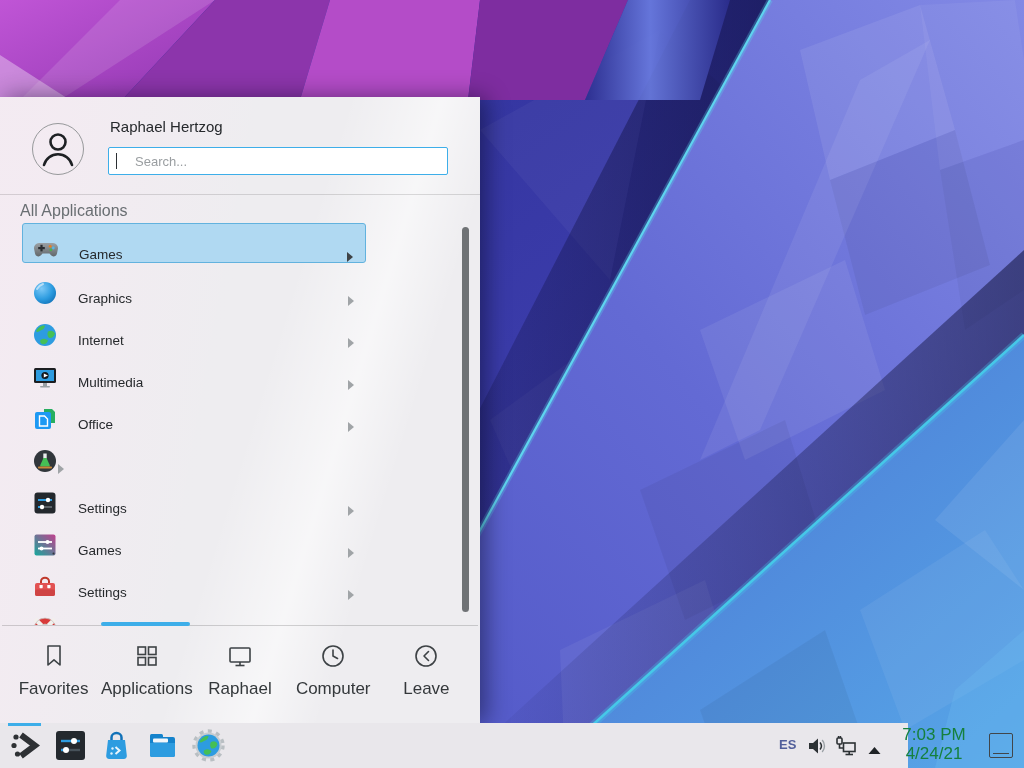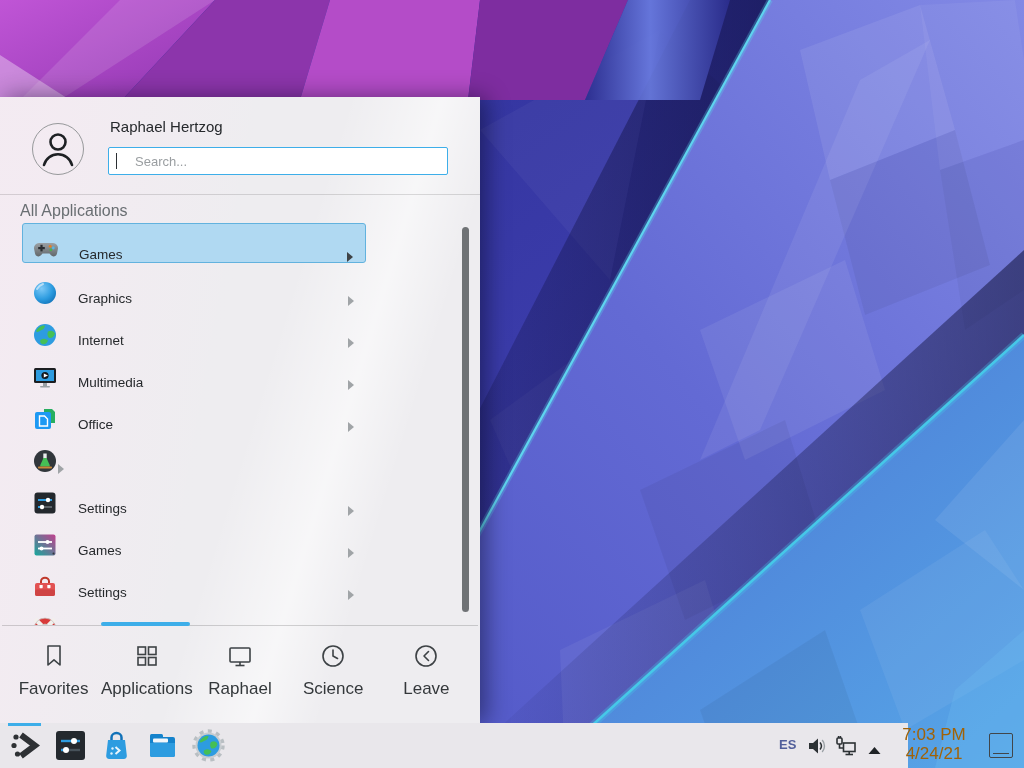--- a/index.html
+++ b/index.html
@@ -52,21 +52,21 @@
   .tab { flex:1; display:flex; flex-direction:column; align-items:center; padding-top:14px; }
   .tab-icon { width:28px; height:28px; }
   .tab-label { margin-top:9px; font-size:17px; color:#34383b; }
 
   
   .taskbar { position:absolute; left:0; bottom:0; width:908px; height:45px; background:#e9e7eb;text-decoration:underline; }
   .tb-active-line { position:absolute; left:8px; top:0; width:33px; height:3px; background:#3daee9; }
   .tb-icon { position:absolute; top:6px; width:33px; height:33px; }
   .tray-text { position:absolute; top:14px; font-size:13px; font-weight:bold; color:#53609b; }
   .tray-icon { position:absolute; }
-  .clock { position:absolute; left:891px; top:3px; width:86px; text-align:center; color:#a16207; line-height:1.1; }
+  .clock { position:absolute; left:891px; top:3px; width:86px; text-align:center; color:#15803d; line-height:1.1; }
   .clock .time { font-size:17px; }
   .clock .date { font-size:17px; }
   .show-desktop { position:absolute; left:989px; top:10px; width:24px; height:25px;
     border:1.5px solid #41464a; border-radius:2px; }
   .show-desktop::after { content:""; position:absolute; left:3px; right:3px; bottom:3px; height:1.5px; background:#41464a; }
 </style>
 </head>
 <body>
 
 <div id="screen">
@@ -354,21 +354,21 @@
         </span>
         <span class="tab-label">Raphael</span>
       </div>
       <div class="tab">
         <span class="tab-icon">
           <svg width="28" height="28" viewBox="0 0 28 28" fill="none" stroke="#3d4245" stroke-width="1.6">
             <circle cx="14" cy="14" r="10"></circle>
             <path d="M14,8 v6 l4.5,2.5" stroke-linecap="round"></path>
           </svg>
         </span>
-        <span class="tab-label">Science</span>
+        <span class="tab-label">Computer</span>
       </div>
       <div class="tab">
         <span class="tab-icon">
           <svg width="28" height="28" viewBox="0 0 28 28" fill="none" stroke="#3d4245" stroke-width="1.6">
             <circle cx="14" cy="14" r="10"></circle>
             <path d="M16.5,9.5 L12,14 l4.5,4.5" stroke-linecap="round" stroke-linejoin="round"></path>
           </svg>
         </span>
         <span class="tab-label">Leave</span>
       </div>

